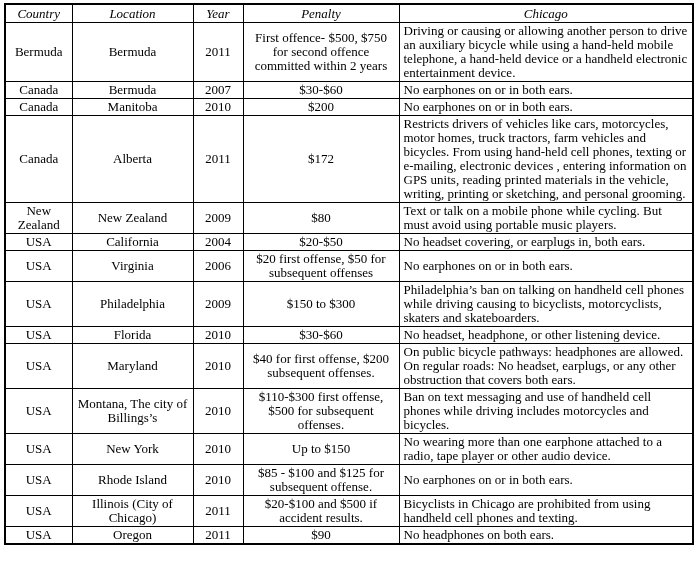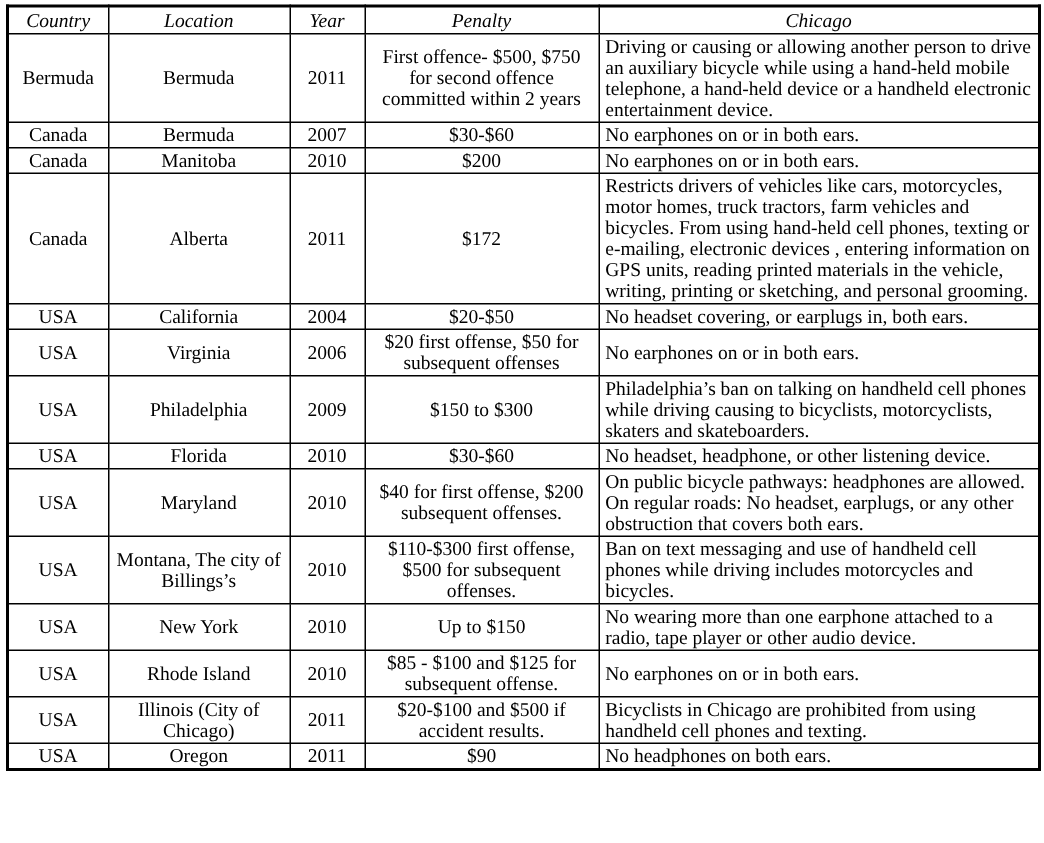--- a/index.html
+++ b/index.html
@@ -101,20 +101,27 @@
           <td class="col-comments">No earphones on or in both ears.</td>
         </tr>
         <tr>
           <td class="col-country">Canada</td>
           <td class="col-location">Alberta</td>
           <td class="col-year">2011</td>
           <td class="col-penalty">$172</td>
           <td class="col-comments">Restricts drivers of vehicles like cars, motorcycles, motor homes, truck tractors, farm vehicles and bicycles. From using hand-held cell phones, texting or e-mailing, electronic devices , entering information on GPS units, reading printed materials in the vehicle, writing, printing or sketching, and personal grooming.</td>
         </tr>
         <tr>
+          <td class="col-country">New Zealand</td>
+          <td class="col-location">New Zealand</td>
+          <td class="col-year">2009</td>
+          <td class="col-penalty">$80</td>
+          <td class="col-comments">Text or talk on a mobile phone while cycling. But must avoid using portable music players.</td>
+        </tr>
+        <tr>
           <td class="col-country">USA</td>
           <td class="col-location">California</td>
           <td class="col-year">2004</td>
           <td class="col-penalty">$20-$50</td>
           <td class="col-comments">No headset covering, or earplugs in, both ears.</td>
         </tr>
         <tr>
           <td class="col-country">USA</td>
           <td class="col-location">Virginia</td>
           <td class="col-year">2006</td>

